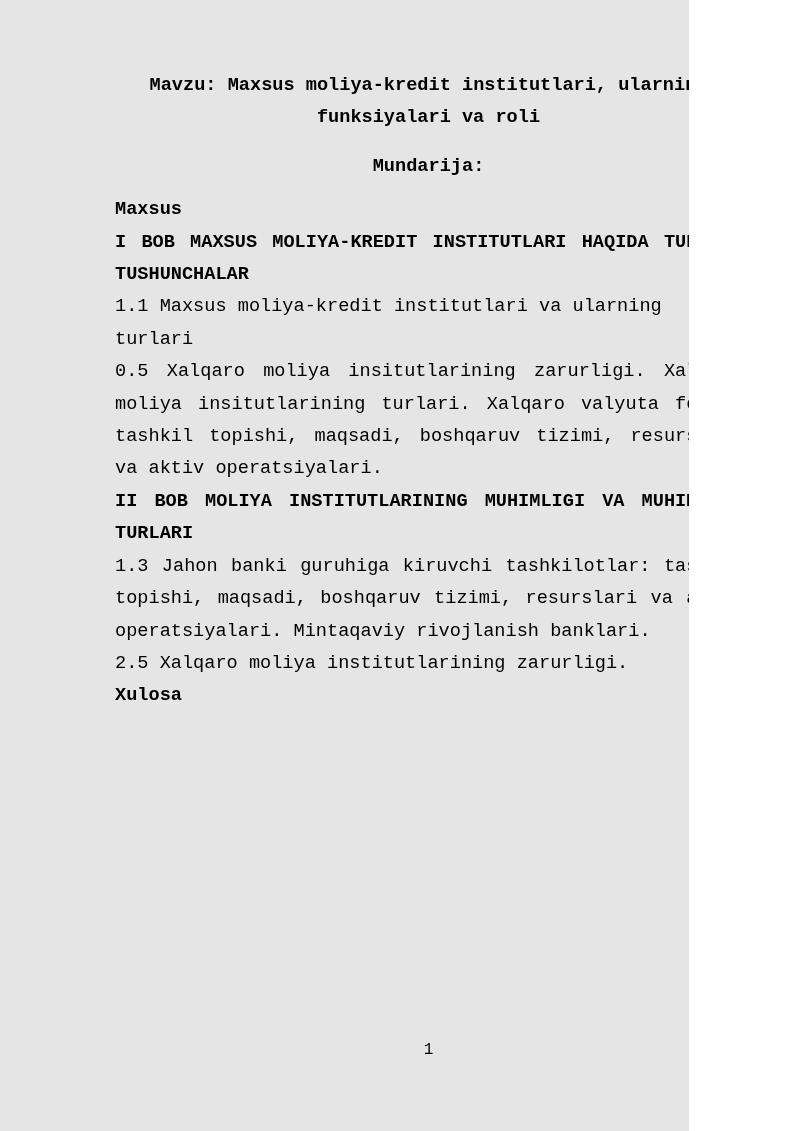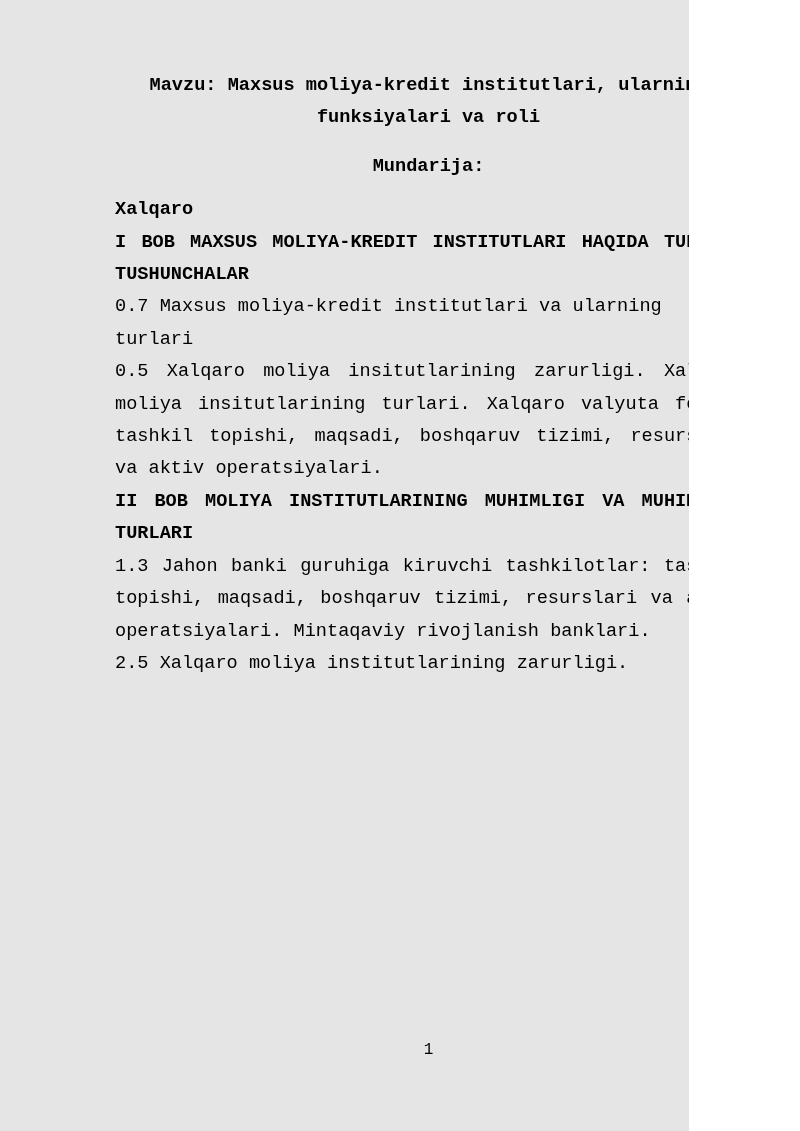--- a/index.html
+++ b/index.html
@@ -51,23 +51,24 @@
   }
 </style>
 </head>
 <body>
 
 <div class="page">
   <div class="content">
     <p class="doc-title">Mavzu: Maxsus moliya-kredit institutlari, ularning funksiyalari va roli</p>
     <p class="doc-subtitle">Mundarija:</p>
     <div id="toc">
-        <p class="para bold">Xalqaro</p>
+        <p class="para bold">Maxsus</p>
         <p class="para bold justify">I BOB MAXSUS MOLIYA-KREDIT INSTITUTLARI HAQIDA TURLARI TUSHUNCHALAR</p>
-        <p class="para">0.7 Maxsus moliya-kredit institutlari va ularning turlari</p>
+        <p class="para">1.1 Maxsus moliya-kredit institutlari va ularning turlari</p>
         <p class="para justify">0.5 Xalqaro moliya insitutlarining zarurligi. Xalqaro moliya insitutlarining turlari. Xalqaro valyuta fondi: tashkil topishi, maqsadi, boshqaruv tizimi, resurslari va aktiv operatsiyalari.</p>
         <p class="para bold justify">II BOB MOLIYA INSTITUTLARINING MUHIMLIGI VA MUHIMLIGI TURLARI</p>
         <p class="para justify">1.3 Jahon banki guruhiga kiruvchi tashkilotlar: tashkil topishi, maqsadi, boshqaruv tizimi, resurslari va aktiv operatsiyalari. Mintaqaviy rivojlanish banklari.</p>
         <p class="para">2.5 Xalqaro moliya institutlarining zarurligi.</p>
+        <p class="para bold">Xulosa</p>
       </div>
   </div>
   <div class="footer">1</div>
 </div>
 
 </body></html>

